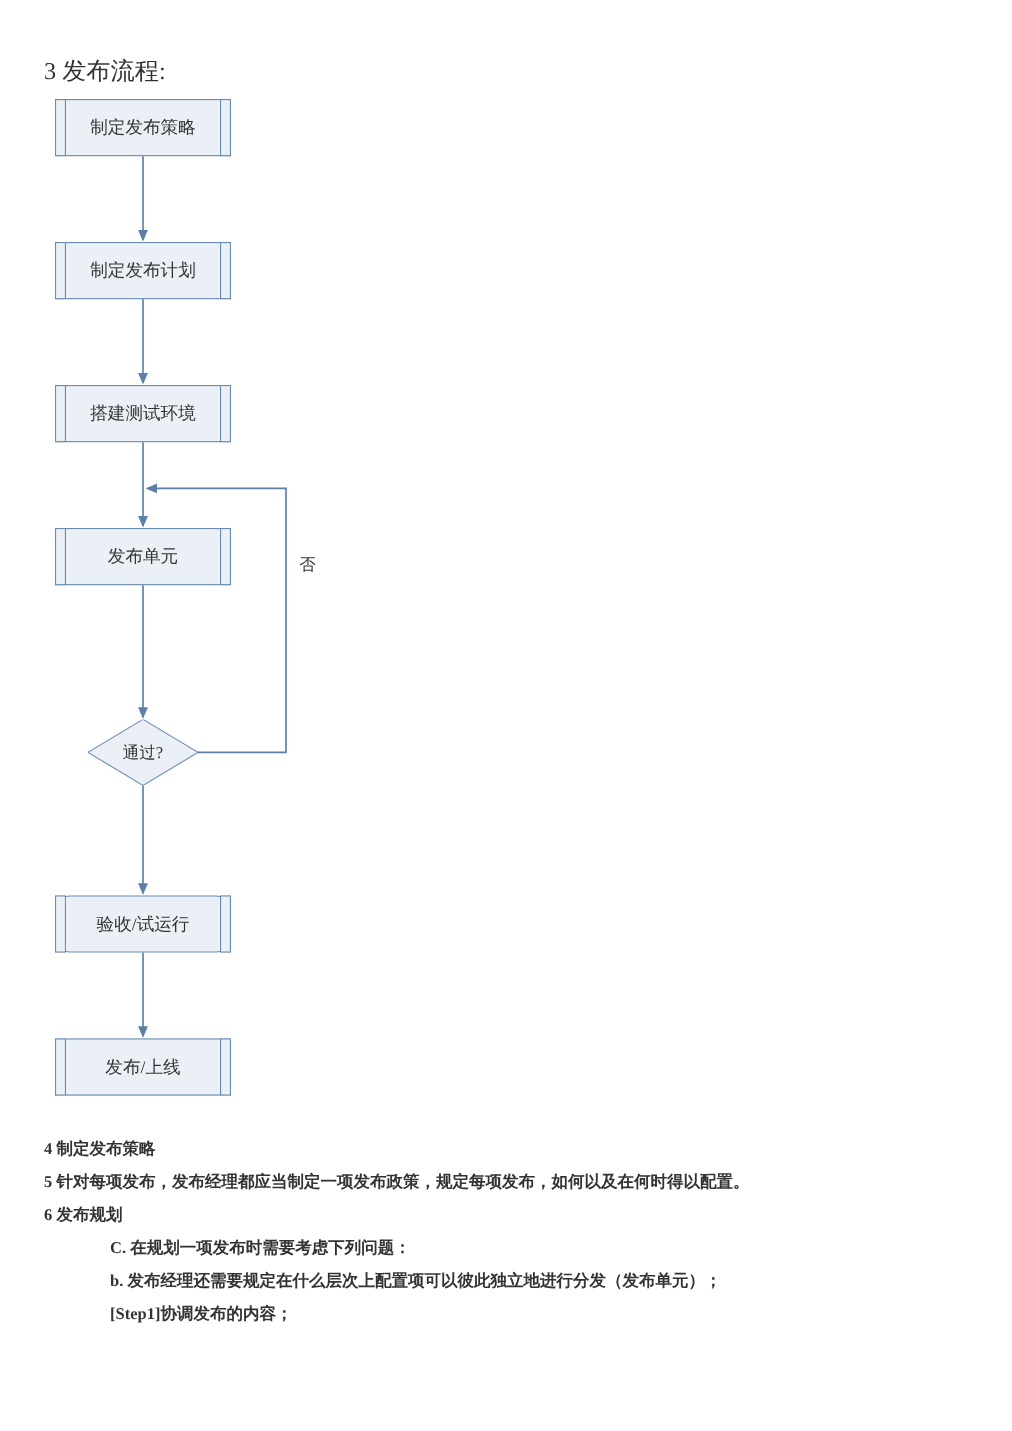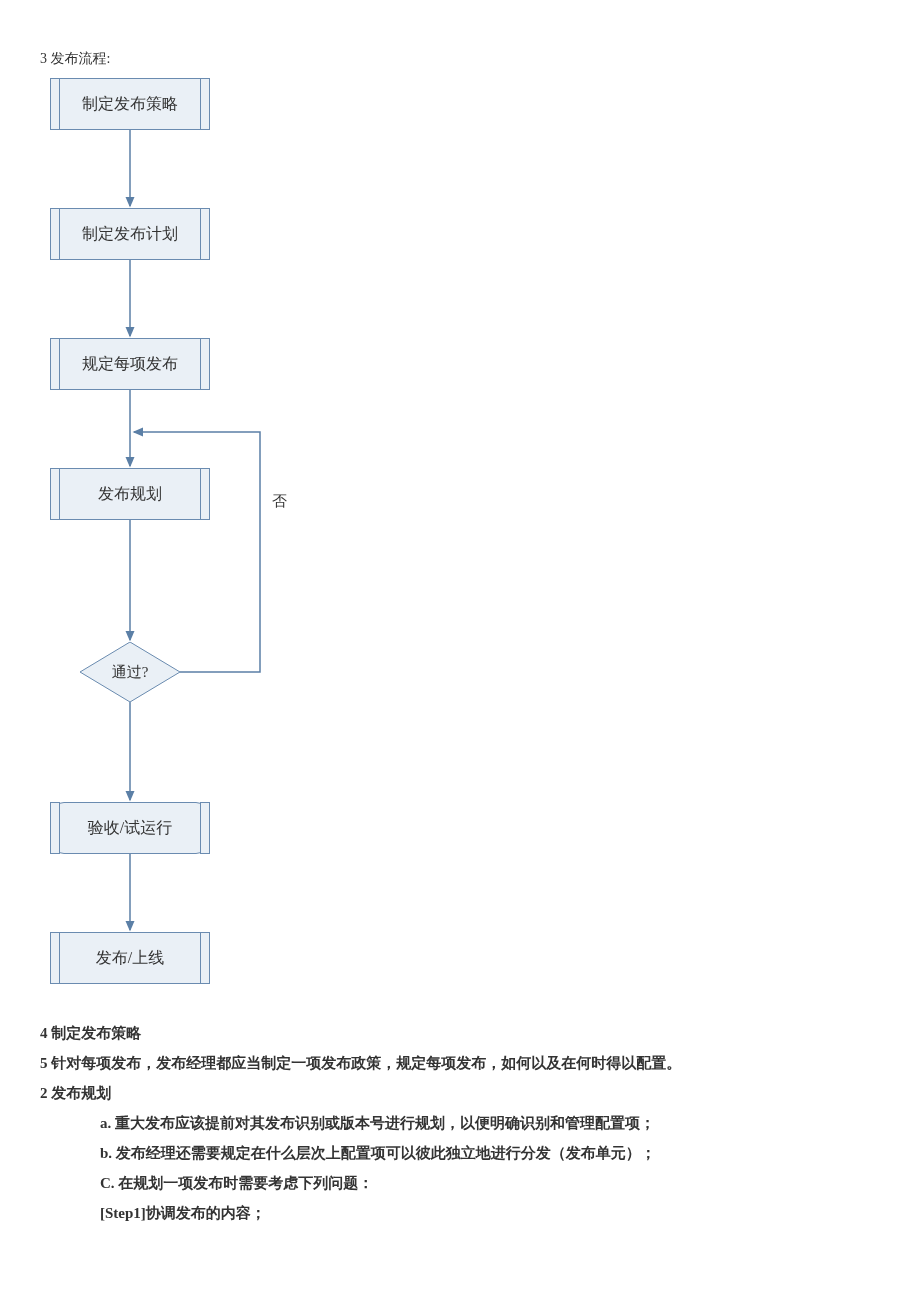--- a/index.html
+++ b/index.html
@@ -8,21 +8,21 @@
     background: #ffffff;
     font-family: "SimSun", "宋体", serif;
     font-size: 16px;
     color: #333;
     width: 920px;
   }
   .page {
     padding: 50px 40px 40px 40px;
   }
   .heading {
-    font-size: 14px;
+    font-size: 22px;
     margin: 0 0 4px 0;
   }
   .flowchart {
     position: relative;
     width: 300px;
     height: 940px;
     margin-left: 0px;
   }
   .box {
     position: absolute;
@@ -94,27 +94,27 @@
 
     <div class="box" style="left:10px; top:136px; width:160px; height:52px;">
       <div class="bar-l"></div>
         <div class="bar-r"></div>
       <span class="label">制定发布计划</span>
     </div>
 
     <div class="box" style="left:10px; top:266px; width:160px; height:52px;">
       <div class="bar-l"></div>
         <div class="bar-r"></div>
-      <span class="label">规定每项发布</span>
+      <span class="label">搭建测试环境</span>
     </div>
 
     <div class="box" style="left:10px; top:396px; width:160px; height:52px;">
       <div class="bar-l"></div>
         <div class="bar-r"></div>
-      <span class="label">发布规划</span>
+      <span class="label">发布单元</span>
     </div>
 
     <div class="diamond" style="left:40px; top:570px;">
       <svg viewBox="0 0 100 60">
         <polygon points="50,0 100,30 50,60 0,30" fill="#eaf0f6" stroke="#6a8bb0" stroke-width="1"></polygon>
       </svg>
       <div class="dlabel">通过?</div>
     </div>
 
     <div class="box" style="left:10px; top:730px; width:160px; height:52px;border-radius:14px;">
@@ -151,19 +151,18 @@
       <polyline points="140,600 220,600 220,360 94,360" fill="none" stroke="#5b7fa6" stroke-width="1.5" marker-end="url(#arrow)"></polyline>
     </svg>
 
     <div class="floating-label" style="left:232px; top:420px;">否</div>
 
   </div>
 
   <div class="content">
     <p>4 制定发布策略</p>
     <p>5   针对每项发布，发布经理都应当制定一项发布政策，规定每项发布，如何以及在何时得以配置。</p>
-    <p>2   发布规划</p>
-    <p class="indent2">a. 重大发布应该提前对其发布识别或版本号进行规划，以便明确识别和管理配置项；</p>
+    <p>6   发布规划</p>
+    <p class="indent2">C. 在规划一项发布时需要考虑下列问题：</p>
     <p class="indent2">b. 发布经理还需要规定在什么层次上配置项可以彼此独立地进行分发（发布单元）；</p>
-    <p class="indent2">C. 在规划一项发布时需要考虑下列问题：</p>
     <p class="indent2">[Step1]协调发布的内容；</p>
   </div>
 </div>
 
 </body></html>

